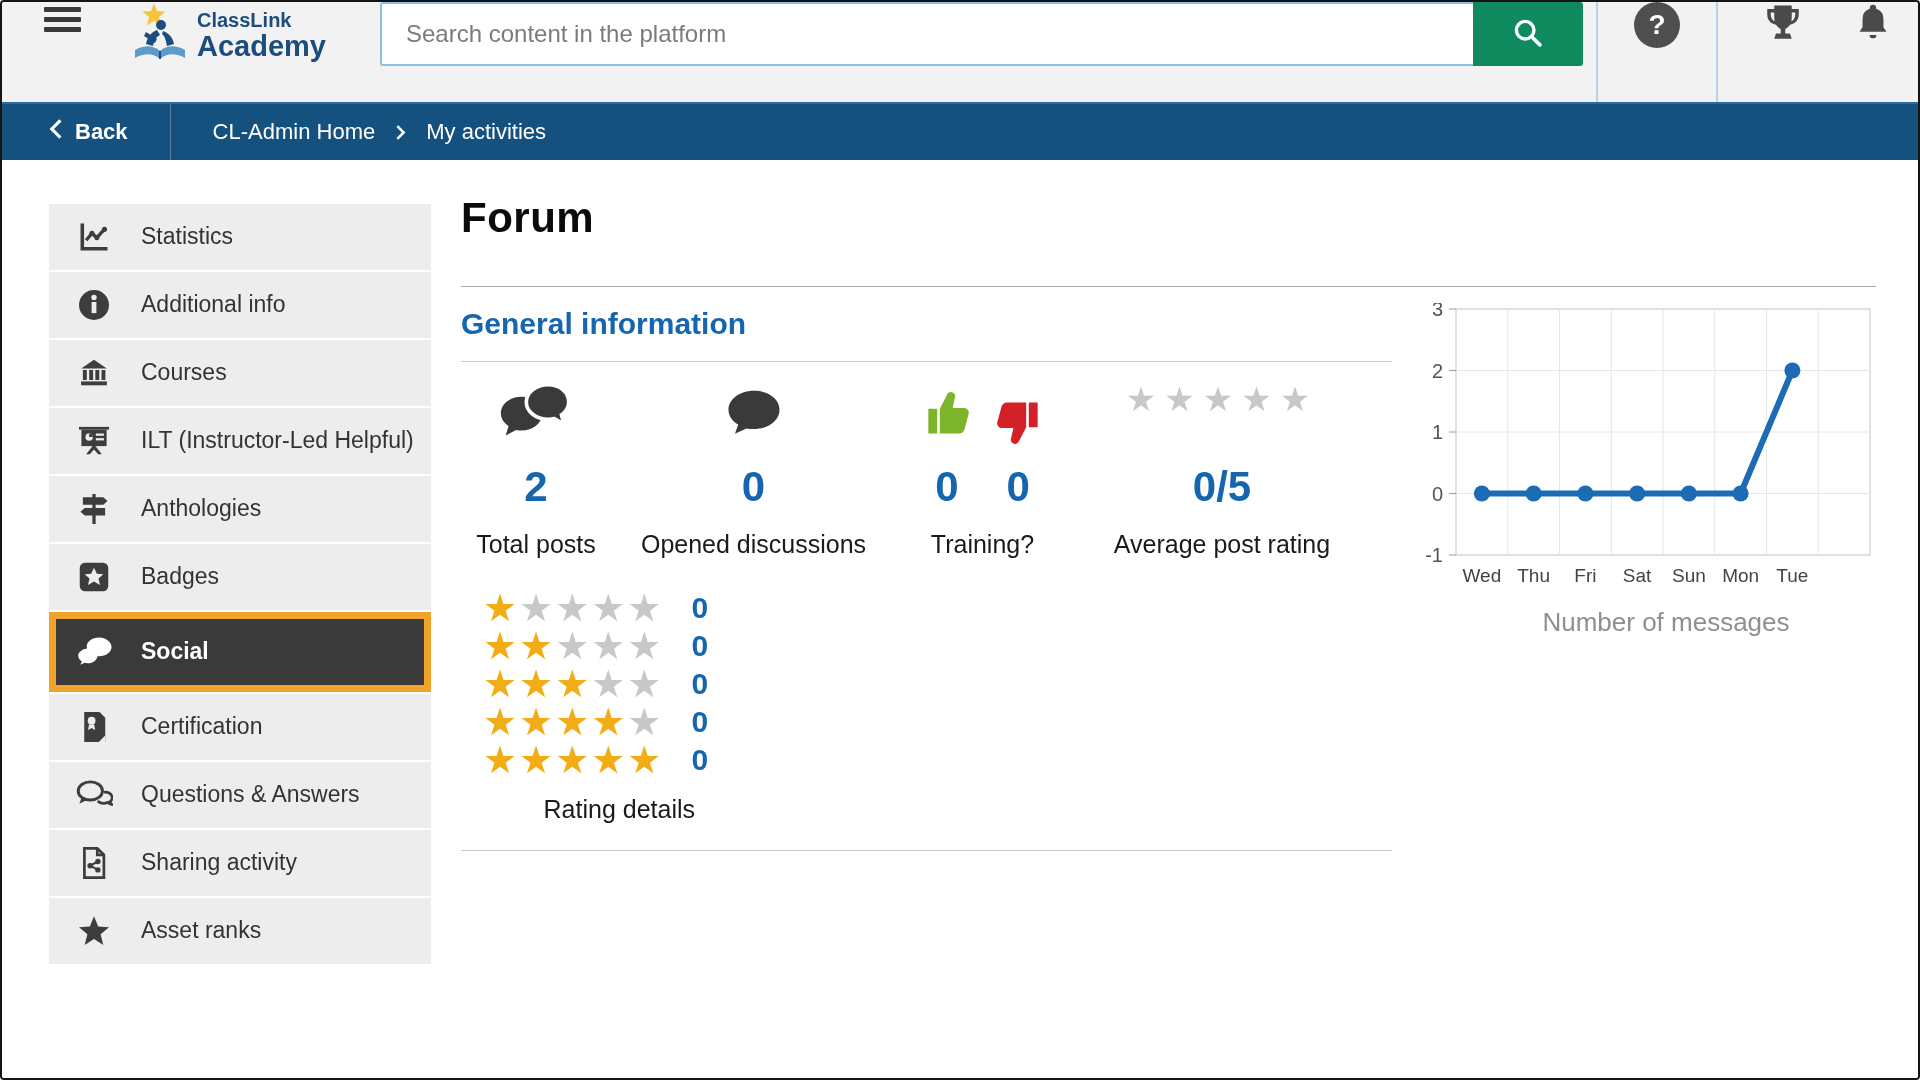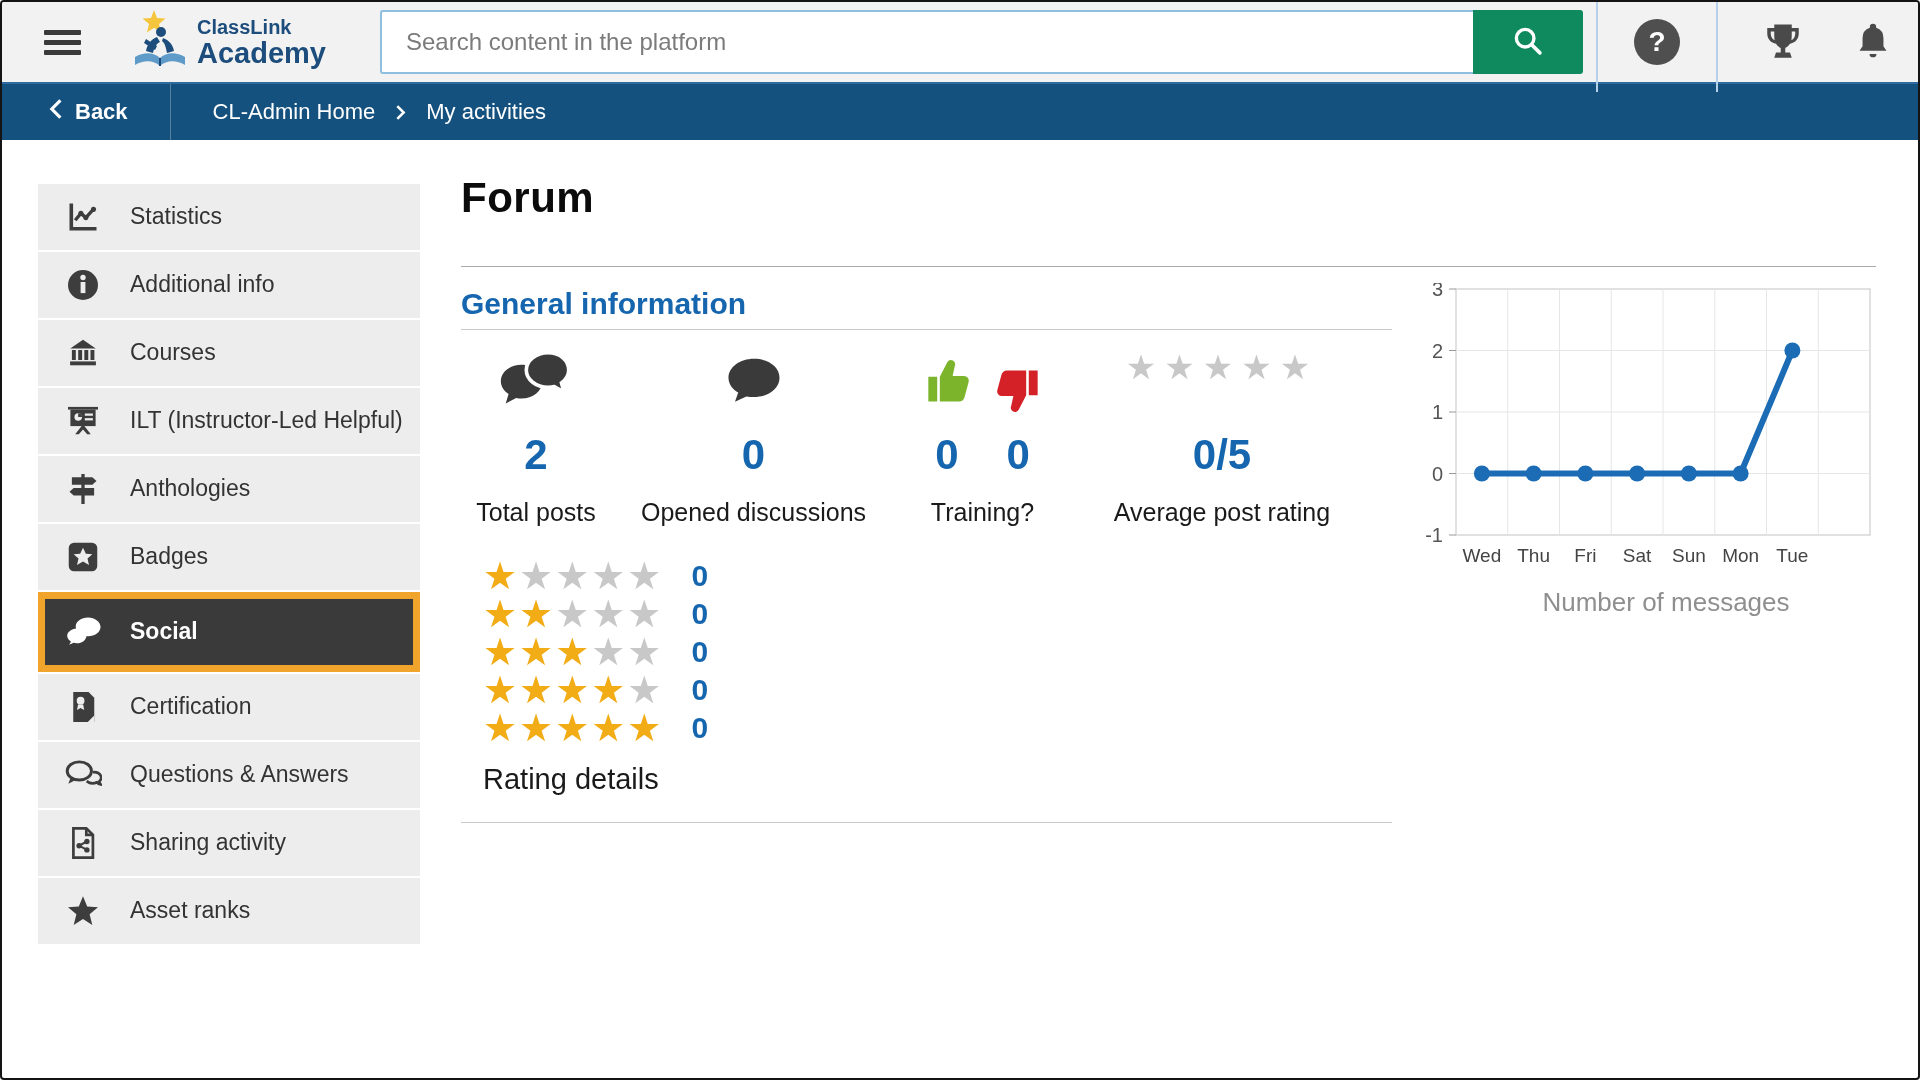--- a/index.html
+++ b/index.html
@@ -1,21 +1,21 @@
 <!DOCTYPE html>
 <html><head>
 <meta charset="utf-8">
 <style>
   * { box-sizing: border-box; margin: 0; padding: 0; }
   html,body { background:#fff; }
   body { font-family: "Liberation Sans","DejaVu Sans",sans-serif; }
   .page { position:relative; width:1920px; height:1080px; border:2px solid #141414; border-radius:4px; overflow:hidden; background:#fff; }
 
   
-  .topbar { height:80px; background:#f2f2f2; display:flex; align-items:center; }
+  .topbar { height:100px; background:#f2f2f2; display:flex; align-items:flex-start; }
   .burger { margin-left:42px; cursor:pointer; }
   .burger span { display:block; width:37px; height:5px; background:#3a3a3a; border-radius:1px; margin:5px 0; }
   .logo { display:flex; align-items:center; gap:10px; margin-left:52px; cursor:pointer; }
   .logo-text { color:#1c4d7c; line-height:1; }
   .logo-line1 { font-size:20px; font-weight:bold; display:block; }
   .logo-line2 { font-size:29px; font-weight:bold; display:block; margin-top:2px; }
   .searchwrap { display:flex; margin-left:42px; height:64px; width:1215px;padding-left:12px; }
   .searchwrap input { flex:1; border:2px solid #8fbfe0; border-right:none; border-radius:3px 0 0 3px; padding:0 24px; font-size:24px; color:#333; outline:none; background:#fff; font-family:inherit; }
   .searchwrap input::placeholder { color:#7b7b7b; }
   .search-btn { width:110px; background:#0e8a5e; border:none; border-radius:0 3px 3px 0; display:flex; align-items:center; justify-content:center; cursor:pointer; }
@@ -32,54 +32,54 @@
   .bc-back { display:flex; align-items:center; gap:12px; padding:0 42px 0 46px; font-size:22px; font-weight:bold; cursor:pointer; height:100%; }
   .bc-div { width:1px; height:100%; background:#57809f; }
   .bc-items { display:flex; align-items:center; margin-left:42px; font-size:22px; font-weight:normal; }
   .bc-sep { margin:0 20px; display:flex; align-items:center; }
   .bc-link { cursor:pointer; }
 
   
   .content { position:relative; height:918px; background:#fff; }
 
   
-  .sidebar { position:absolute; left:36px; top:44px; width:382px; }
+  .sidebar { position:absolute; left:47px; top:44px; width:382px; }
   .side-item { min-height:66px; background:#ededed; margin-bottom:2px; display:flex; align-items:center; padding:8px 10px 8px 26px; gap:28px; font-size:23px; color:#333; cursor:pointer; line-height:1.45; }
   .side-icon { width:38px; min-width:38px; height:38px; display:flex; align-items:center; justify-content:center; color:#3d3d3d; }
   .side-item.selected { border:7px solid #f0a42c; background:#3a3a3a; color:#fff; padding-left:19px; min-height:80px; font-weight:600; }
   .side-item.selected .side-icon { color:#fff; }
 
   
   .main { position:absolute; left:459px; top:0; width:1415px; }
   .page-title { margin-top:34px; font-size:42px; font-weight:800; color:#0b0b0b; letter-spacing:.5px; }
   .title-divider { margin-top:44px; border-bottom:1px solid #a9a9a9; }
   .columns { display:flex; }
   .col-left { width:931px; }
   .col-right { width:456px; margin-left:28px; }
-  .sec-h { font-size:30px; font-weight:700; color:#1566ae; padding:20px 0 8px; border-bottom:1px solid #c9c9c9; }
+  .sec-h { font-size:30px; font-weight:700; color:#1566ae; padding:20px 0 20px; border-bottom:1px solid #c9c9c9; }
 
   .stats { display:flex; margin-top:20px; }
   .stat { display:flex; flex-direction:column; align-items:center; }
   .stat-icon { height:80px; display:flex; align-items:flex-start; justify-content:center; }
   .stat-vals { display:flex; gap:48px; font-size:42px; font-weight:bold; color:#1566ae; line-height:1; margin-top:4px; }
   .stat-label { font-size:25px; color:#1a1a1a; margin-top:22px; white-space:nowrap; }
   .stat.total-posts { width:150px; }
   .stat.opened-discussions { width:225px; margin-left:30px; }
   .stat.helpful { width:165px; margin-left:34px; }
   .stat.average-post-rating { width:250px; margin-left:32px; }
   .gray-stars { font-size:34px; color:#c8c8c8; letter-spacing:8px; line-height:1; }
   .thumbs { display:flex; gap:14px; margin-top:6px; }
 
   .rating-details { margin-top:30px; margin-left:22px; }
   .rating-row { display:flex; align-items:center; height:38px; }
   .rating-row .stars { font-size:38px; line-height:1; letter-spacing:2px; }
   .star-on { color:#f2ac15; }
   .star-off { color:#c8c8c8; }
   .rating-count { margin-left:28px; font-size:30px; font-weight:bold; color:#1566ae; }
-  .rating-label { margin-top:16px; width:212px; text-align:left; font-size:29px; color:#1a1a1a; }
+  .rating-label { margin-top:16px; width:212px; text-align:right; font-size:25px; color:#1a1a1a; }
   .bottom-divider { margin-top:26px; border-bottom:1px solid #c9c9c9; width:931px; }
 
   .chart-box { margin-top:16px; }
   svg text { font-family:"Liberation Sans","DejaVu Sans",sans-serif; }
   .chart-caption { margin-top:8px; padding-left:36px; text-align:center; font-size:26px; color:#8f8f8f; }
 </style>
 </head>
 <body>
 
 <div class="page">

